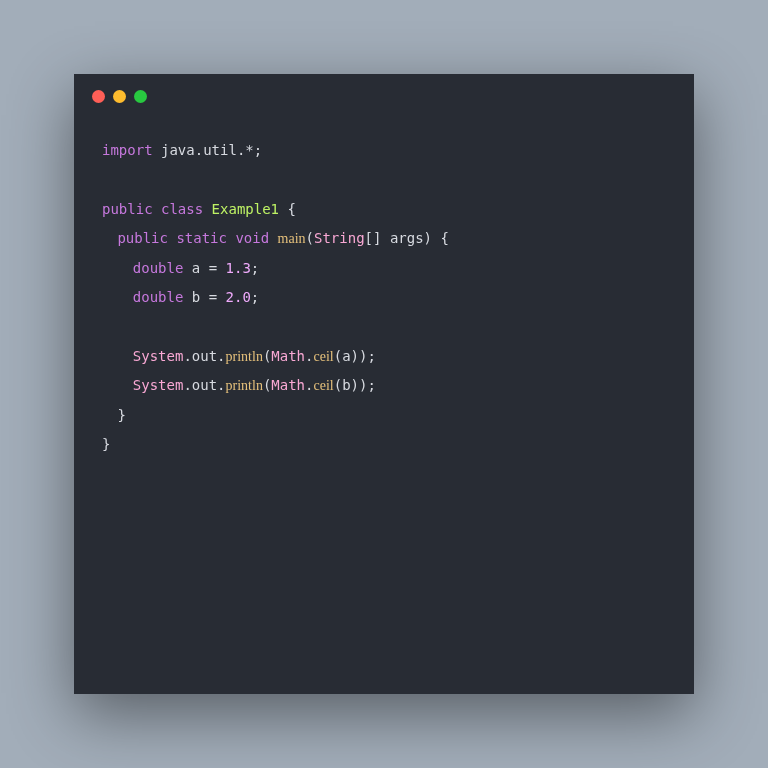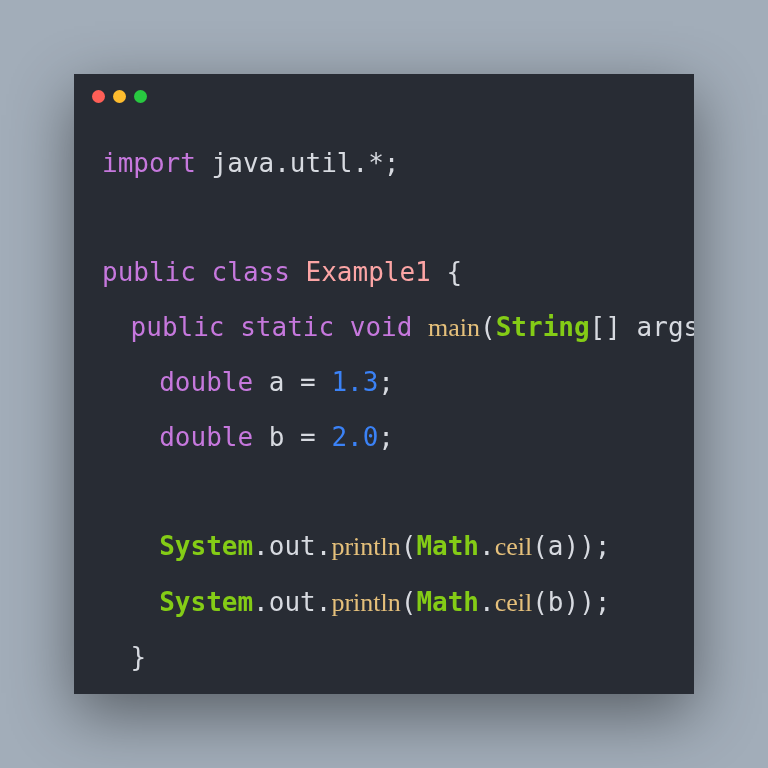--- a/index.html
+++ b/index.html
@@ -31,33 +31,33 @@
       width: 13px;
       height: 13px;
       border-radius: 50%;
     }
     .dot.red { background: #ff5f57; }
     .dot.yellow { background: #febc2e; }
     .dot.green { background: #28c840; }
     .code {
       flex: 1;
       padding: 18px 28px;
-      font-size: 26px;
+      font-size: 14px;
       line-height: 2.1;
       color: #d7dae0;
       white-space: pre;
       overflow: hidden;
     }
     .tok-keyword { color: #c678dd; }
-    .tok-classname { color: #fca5a5; }
+    .tok-classname { color: #bef264; }
     .tok-method { color: #e5c07b; font-family: Liberation Serif, serif; }
     .tok-punct { color: #d7dae0; }
     .tok-operator { color: #d7dae0; }
-    .tok-number { color: #3b82f6; }
-    .tok-builtin { color: #84cc16; font-weight: bold; }
+    .tok-number { color: #f0abfc; }
+    .tok-builtin { color: #f9a8d4; }
     .tok-default { color: #d7dae0; }
     .indent1 { padding-left: 1.1em; display: inline-block; }
     .indent2 { padding-left: 2.2em; display: inline-block; }
     .line { display: block; }
   </style>
 </head>
 <body>
 
 <div class="window">
   <div class="titlebar">

